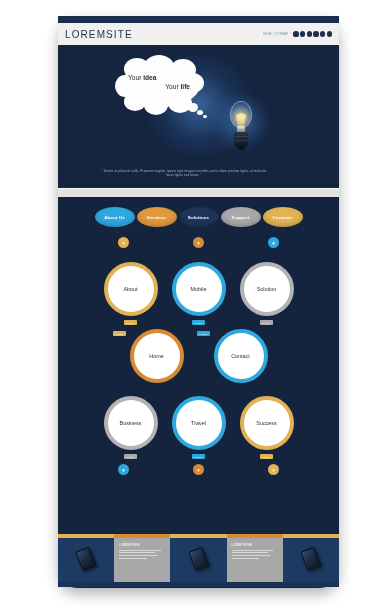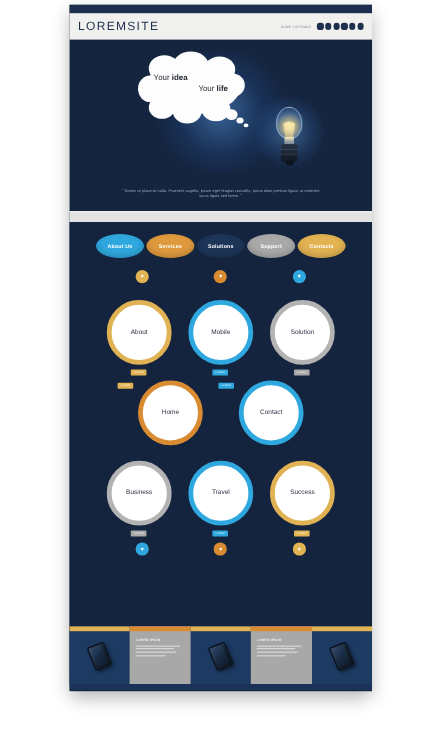--- a/index.html
+++ b/index.html
@@ -5,24 +5,25 @@
   * { box-sizing: border-box; margin: 0; padding: 0; }
   html, body {
     width: 367px; height: 612px;
     background: #ffffff;
     font-family: "Liberation Sans", sans-serif;
     overflow: hidden;
   }
 
   .page {
     position: absolute;
-    left: 58px; top: 4px;
-    width: 252px; height: 572px;
+    left: 58px; top: 16px;
+    width: 281px; height: 572px;
     box-shadow: 0 6px 14px rgba(0,0,0,0.30);
     background: #15243f;
+    border-radius: 19px;
   }
 
   
   .toprail { height: 7px; background: #1b2e4f; }
 
   
   .header {
     height: 22px;
     background: #f0f0ee;
     display: flex; align-items: center;

